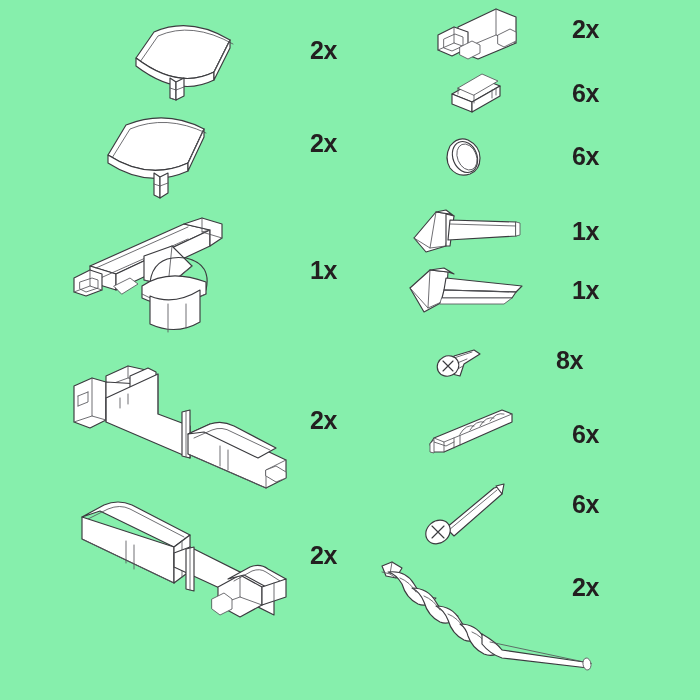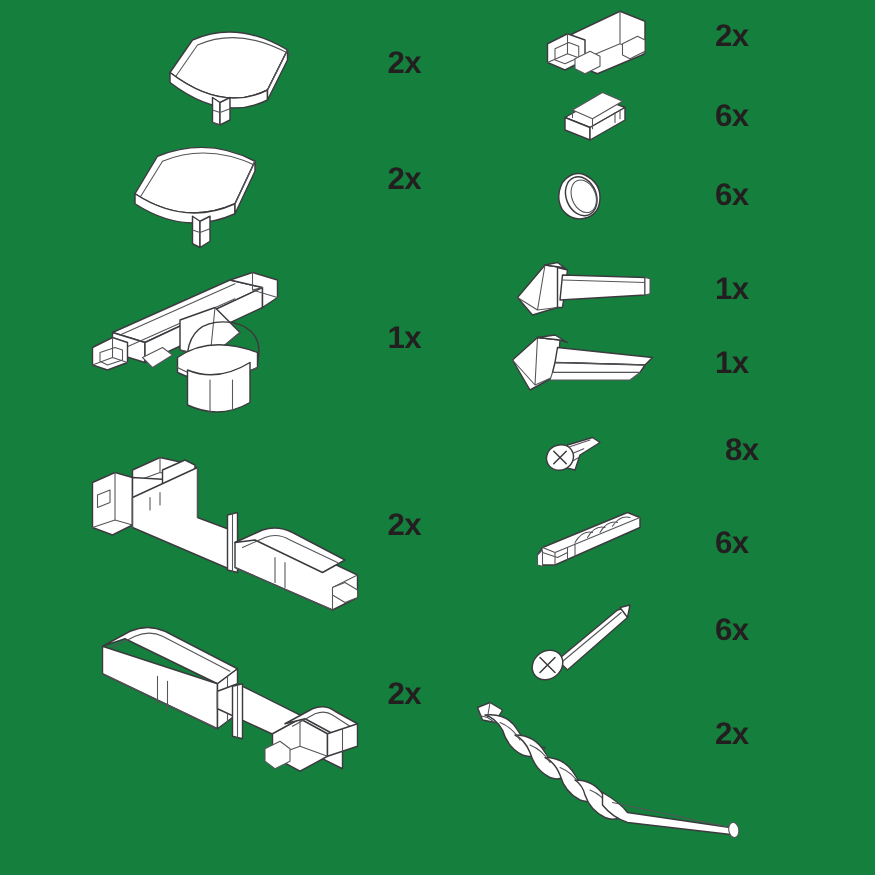--- a/index.html
+++ b/index.html
@@ -1,21 +1,21 @@
 <!DOCTYPE html>
 <html><head>
 <meta charset="utf-8">
 <style>
   html,body{margin:0;padding:0;background:#ffffff;}
   body{
     width:700px;height:700px;
     font-family:"Liberation Sans","DejaVu Sans",sans-serif;
     overflow:hidden;position:relative;
   }
-  #sheet{position:relative;width:700px;height:700px;background:#15803d;}
+  #sheet{position:relative;width:700px;height:700px;background:#86efac;}
 
   .part{position:absolute;}
   .part svg{display:block;overflow:visible;}
 
   .qty{
     position:absolute;
     font-family:"Liberation Sans","DejaVu Sans",sans-serif;
     font-size:25px;
     font-weight:600;
     letter-spacing:-0.5px;
@@ -216,21 +216,21 @@
   <div class="qty" style="left:572px;top:278px;">1x</div>
 
   <div class="part" style="left:434px;top:346px;">
     <svg width="50" height="42" viewBox="0 0 50 42">
       <path class="fillw" d="M20 10 L40 4 L46 8 L30 18 L26 30 L18 28 Z"></path>
       <path class="ln-thin" d="M20 12 L38 6 M21 18 L33 13 M22 24 L29 20"></path>
       <ellipse class="fillw" cx="14" cy="20" rx="11" ry="10" transform="rotate(-28 14 20)"></ellipse>
       <path class="ln" d="M9 15 L19 25 M19 15 L9 25"></path>
     </svg>
   </div>
-  <div class="qty" style="left:580px;top:348px;">8x</div>
+  <div class="qty" style="left:556px;top:348px;">8x</div>
 
   <div class="part" style="left:424px;top:408px;">
     <svg width="94" height="48" viewBox="0 0 94 48">
       <path class="fillw" d="M6 36 L10 30 L78 2 L88 6 L88 14 L20 44 L8 44 Z"></path>
       <path class="ln-thin" d="M10 30 L20 34 L20 44 M20 34 L88 6"></path>
       <path class="ln-thin" d="M36 26 Q42 16 50 18 M46 22 Q52 12 60 14 M56 18 Q62 8 70 10 M66 13 Q72 4 80 6"></path>
       <path class="ln-thin" d="M30 30 L30 40 M36 27 L36 37"></path>
       <path class="ln-thin" d="M10 34 L22 38 L30 34"></path>
       <path class="fillw-thin" d="M6 36 L6 44 L10 45 L10 32 Z"></path>
     </svg>

